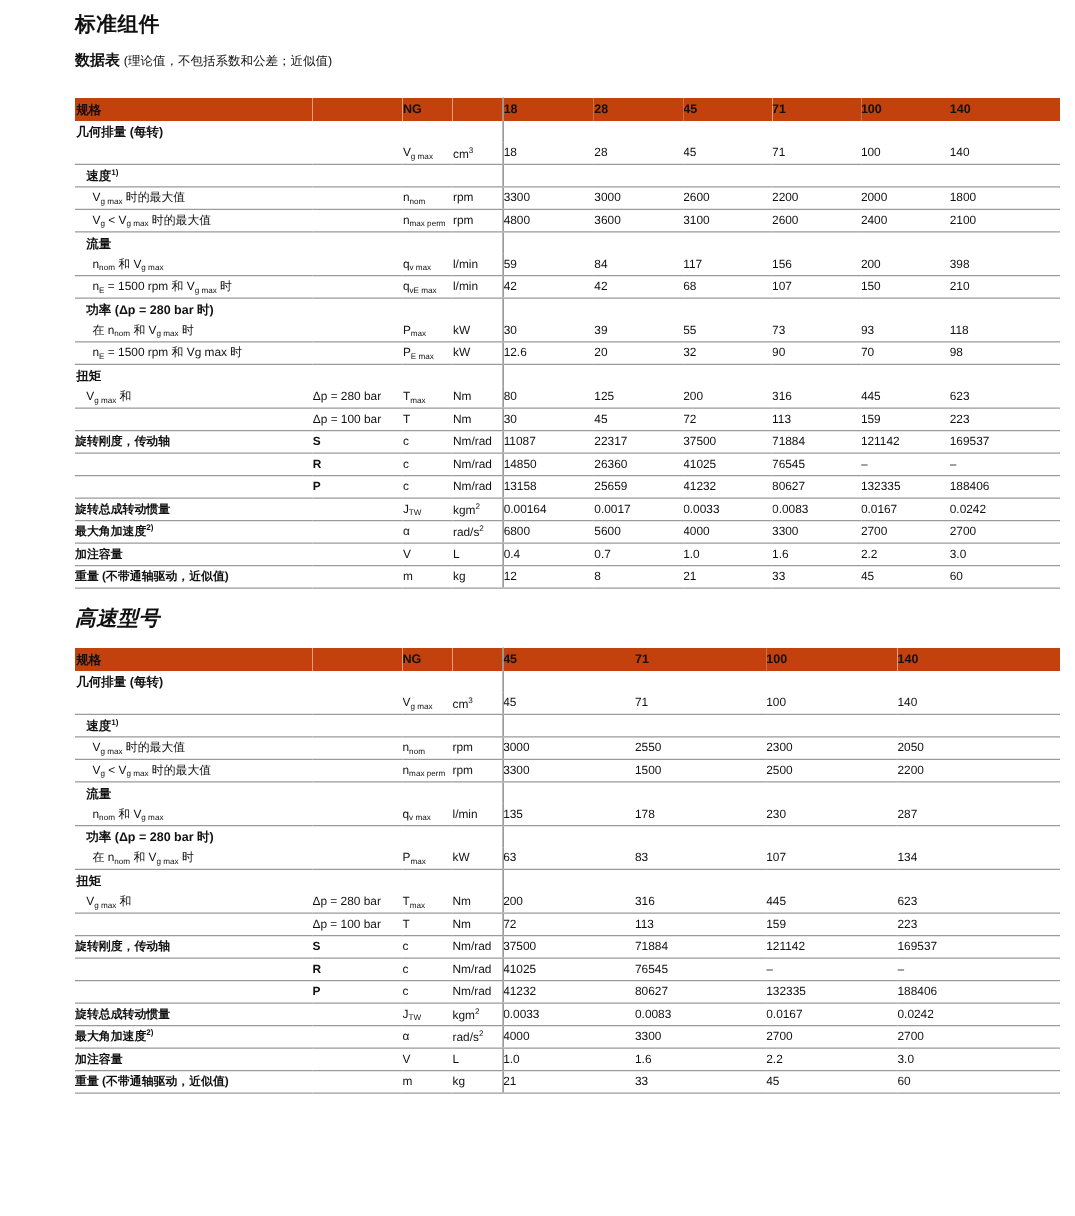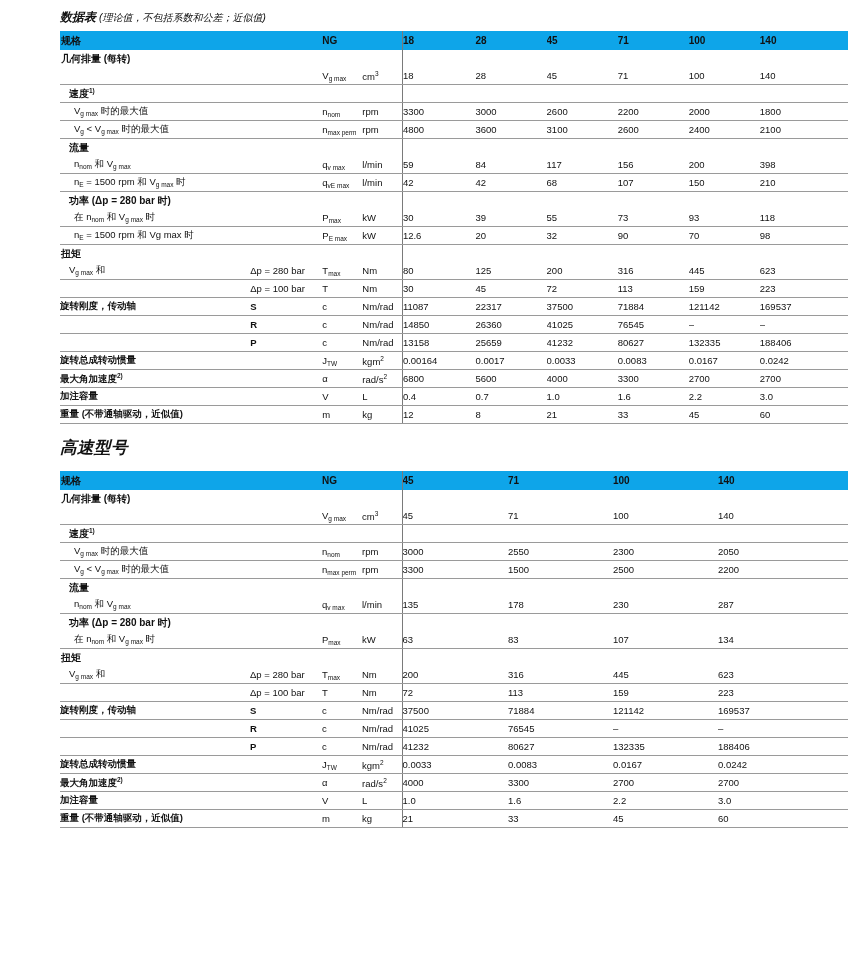--- a/index.html
+++ b/index.html
@@ -30,23 +30,22 @@
     letter-spacing: .5px;
     margin: 0;
     padding: 0;
   }
   #block-standard .section-title { padding-top: 9px; }
   #block-highspeed .section-title { padding-top: 13px; font-style: italic; }
 
   .subtitle {
     font-size: 11px;
     margin-top: 9px;
-    margin-bottom: 5px;
+    margin-bottom: 21px;
     color: #111;
-    font-style: italic;
   }
   .subtitle .strong {
     font-weight: bold;
     font-size: 12px;
   }
   .subtitle .paren {
     font-size: 10px;
   }
 
   
@@ -66,21 +65,21 @@
   }
 
   
   .c-label  { width: 190px; }
   .c-sub    { width: 72px;  }
   .c-sym    { width: 40px;  }
   .c-unit   { width: 40px;  }
 
   
   tr.hdr td {
-    background: #0ea5e9;
+    background: #c2410c;
     font-weight: bold;
     font-size: 10px;
     height: 19px;
     margin-left: 44px;
   }
   tr.hdr td.c-label { padding-left: 1px; }
 
   
   tr.grp td {
     font-weight: bold;
@@ -110,20 +109,21 @@
   sup { font-size: 6.5px; vertical-align: 4px; letter-spacing: 0; }
   .note { font-size: 6.5px; vertical-align: 4px; }
 </style>
 </head>
 <body>
 
 <div class="page">
 
   <div id="block-standard">
 
+    <div class="section-title">标准组件</div>
 
     <div class="subtitle">
       <span class="strong">数据表</span>
       <span class="paren">(理论值，不包括系数和公差；近似值)</span>
     </div>
 
     <table class="spec">
       <colgroup>
         <col class="c-label">
           <col class="c-sub">

